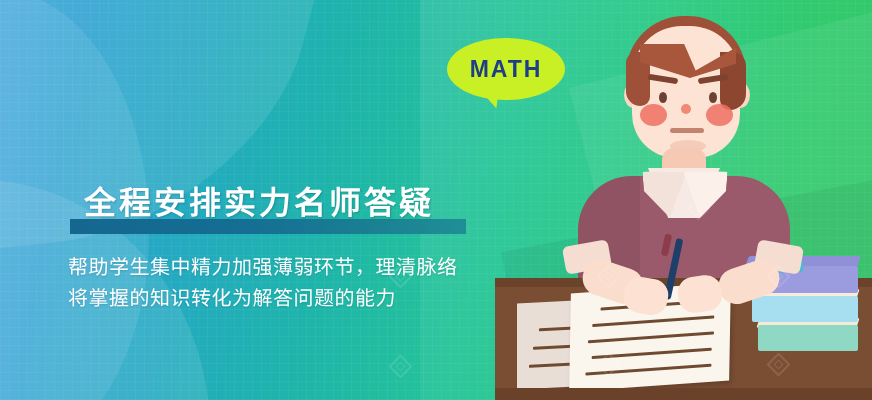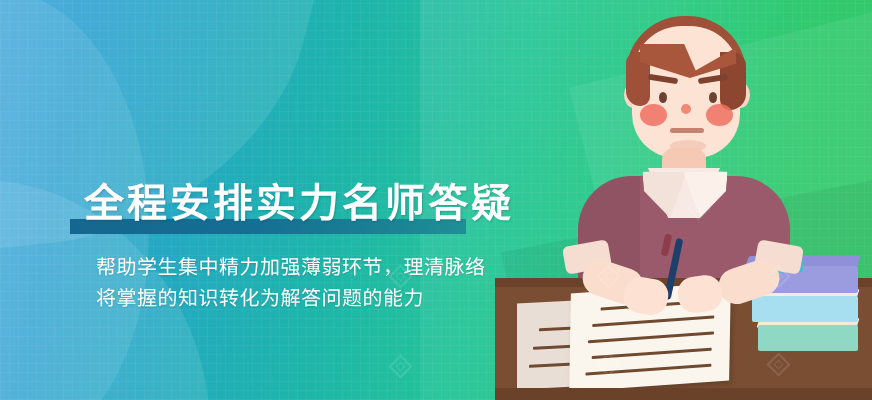--- a/index.html
+++ b/index.html
@@ -92,36 +92,36 @@
        1px 2px 1px rgba(10,70,90,.30);
   }
 
   .subbar{
     position:absolute;left:70px;top:219px;
     width:396px;height:15px;
     background:linear-gradient(90deg,#15678f 0%,#156e93 45%,#1a7f93 75%,#1f8f95 100%);
   }
   .subheadline{
     position:absolute;left:84px;top:186px;
-    font-size:40px;line-height:34px;
+    font-size:32px;line-height:34px;
     font-weight:bold;color:#ffffff;
     letter-spacing:3px;
     white-space:nowrap;
     text-shadow:1px 1px 2px rgba(12,70,90,.30);
   }
 
   .desc{
     position:absolute;left:68px;top:252px;
     color:#ffffff;
     font-size:20px;line-height:31px;
     letter-spacing:.5px;
     white-space:nowrap;
     text-shadow:0 1px 2px rgba(10,70,90,.22);
   }
-  .desc div{display:block;margin-left:28px;}
+  .desc div{display:block;}
 
   
   .bubble{
     position:absolute;left:447px;top:38px;width:118px;height:62px;
   }
   .bubble-body{
     position:absolute;inset:0;
     background:#c8f024;
     border-radius:50% / 50%;
   }
@@ -352,20 +352,25 @@
 
     <div class="subbar"></div>
     <div class="subheadline">全程安排实力名师答疑</div>
 
     <div class="desc">
       <div>帮助学生集中精力加强薄弱环节，理清脉络</div>
       <div>将掌握的知识转化为解答问题的能力</div>
     </div>
   </div>
 
+  <div class="bubble">
+    <div class="bubble-tail"></div>
+    <div class="bubble-body"></div>
+    <div class="bubble-text">MATH</div>
+  </div>
 
   <div class="illus">
 
     <div class="hair"></div>
     <div class="ear ear-l"></div>
     <div class="ear ear-r"></div>
     <div class="head"></div>
     <div class="hair-side-l"></div>
     <div class="hair-side-r"></div>
     <div class="hair-fringe"></div>

